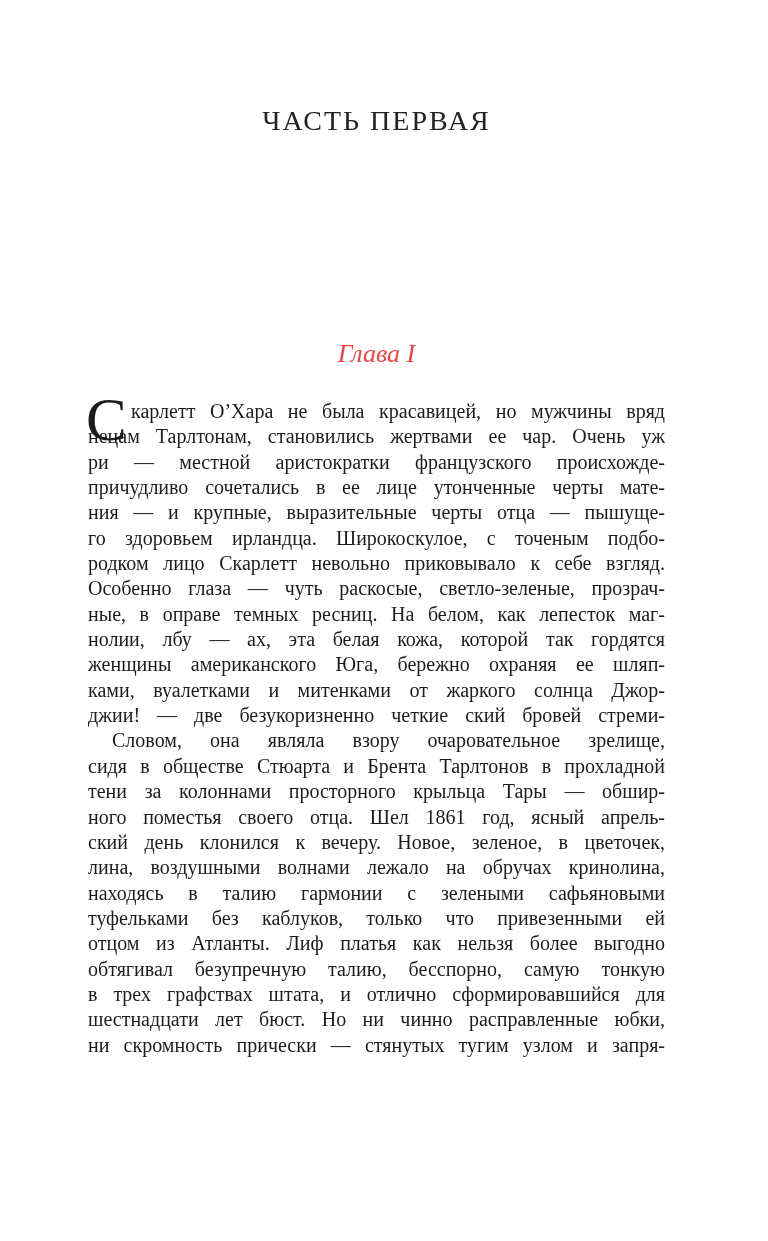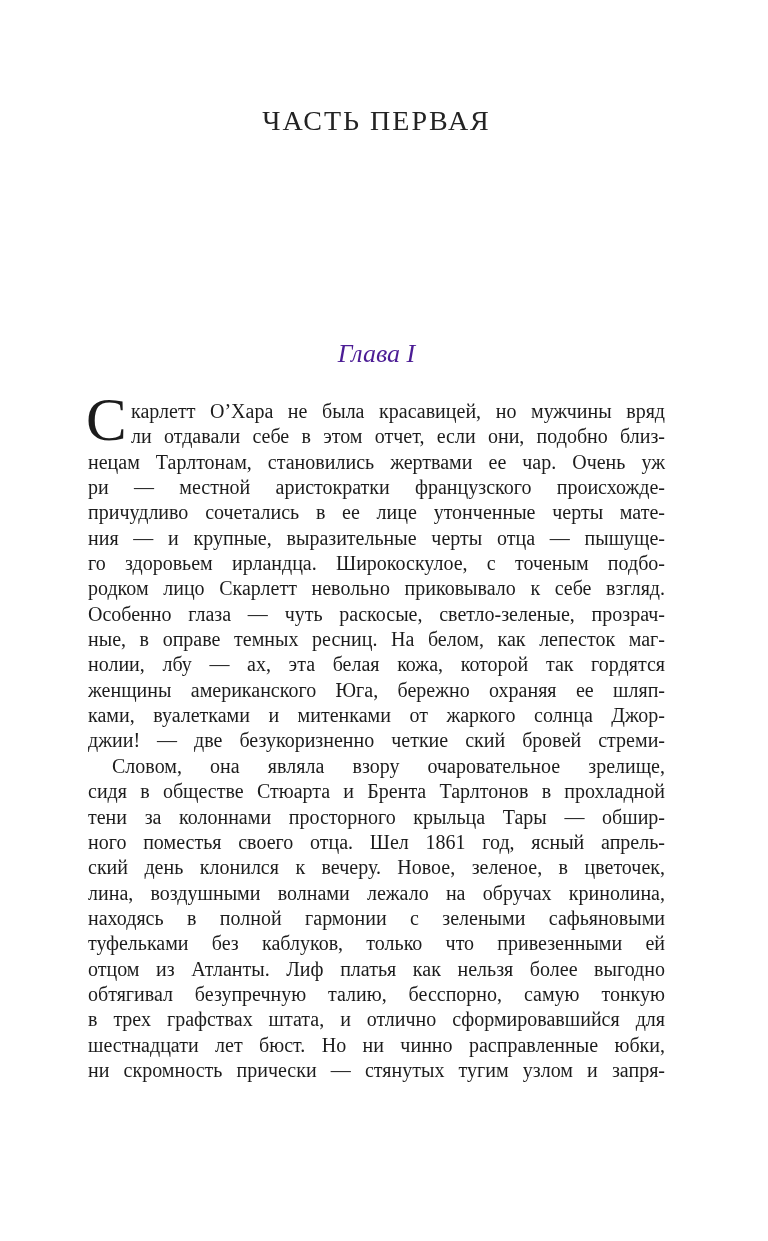--- a/index.html
+++ b/index.html
@@ -34,21 +34,21 @@
   }
   .chapter-title {
     position: absolute;
     left: 88px;
     width: 577px;
     top: 338px;
     text-align: center;
     font-style: italic;
     font-size: 26px;
     line-height: 32px;
-    color: #4c1d95;
+    color: #ef4444;
   }
   .body-text {
     position: absolute;
     left: 88px;
     top: 399px;
     width: 577px;
     font-size: 20px;
   }
   .para {
     position: relative;
@@ -80,42 +80,41 @@
 
 <div class="page">
   <div class="part-title">ЧАСТЬ ПЕРВАЯ</div>
 
   <div class="chapter-title">Глава I</div>
 
   <div class="body-text">
       <div class="para">
         <span class="dropcap">С</span>
         <div class="line dc-offset">карлетт О’Хара не была красавицей, но мужчины вряд</div>
-        <div class="line dc-offset">ли отдавали себе в этом отчет, если они, подобно близ-</div>
         <div class="line">нецам Тарлтонам, становились жертвами ее чар. Очень уж</div>
         <div class="line">ри — местной аристократки французского происхожде-</div>
         <div class="line">причудливо сочетались в ее лице утонченные черты мате-</div>
         <div class="line">ния — и крупные, выразительные черты отца — пышуще-</div>
         <div class="line">го здоровьем ирландца. Широкоскулое, с точеным подбо-</div>
         <div class="line">родком лицо Скарлетт невольно приковывало к себе взгляд.</div>
         <div class="line">Особенно глаза — чуть раскосые, светло-зеленые, прозрач-</div>
         <div class="line">ные, в оправе темных ресниц. На белом, как лепесток маг-</div>
         <div class="line">нолии, лбу — ах, эта белая кожа, которой так гордятся</div>
         <div class="line">женщины американского Юга, бережно охраняя ее шляп-</div>
         <div class="line">ками, вуалетками и митенками от жаркого солнца Джор-</div>
         <div class="line">джии! — две безукоризненно четкие ский бровей стреми-</div>
       </div>
       <div class="para">
         <div class="line indent">Словом, она являла взору очаровательное зрелище,</div>
         <div class="line">сидя в обществе Стюарта и Брента Тарлтонов в прохладной</div>
         <div class="line">тени за колоннами просторного крыльца Тары — обшир-</div>
         <div class="line">ного поместья своего отца. Шел 1861 год, ясный апрель-</div>
         <div class="line">ский день клонился к вечеру. Новое, зеленое, в цветочек,</div>
         <div class="line">лина, воздушными волнами лежало на обручах кринолина,</div>
-        <div class="line">находясь в полной гармонии с зелеными сафьяновыми</div>
+        <div class="line">находясь в талию гармонии с зелеными сафьяновыми</div>
         <div class="line">туфельками без каблуков, только что привезенными ей</div>
         <div class="line">отцом из Атланты. Лиф платья как нельзя более выгодно</div>
         <div class="line">обтягивал безупречную талию, бесспорно, самую тонкую</div>
         <div class="line">в трех графствах штата, и отлично сформировавшийся для</div>
         <div class="line">шестнадцати лет бюст. Но ни чинно расправленные юбки,</div>
         <div class="line">ни скромность прически — стянутых тугим узлом и запря-</div>
       </div>
     </div>
 </div>
 

